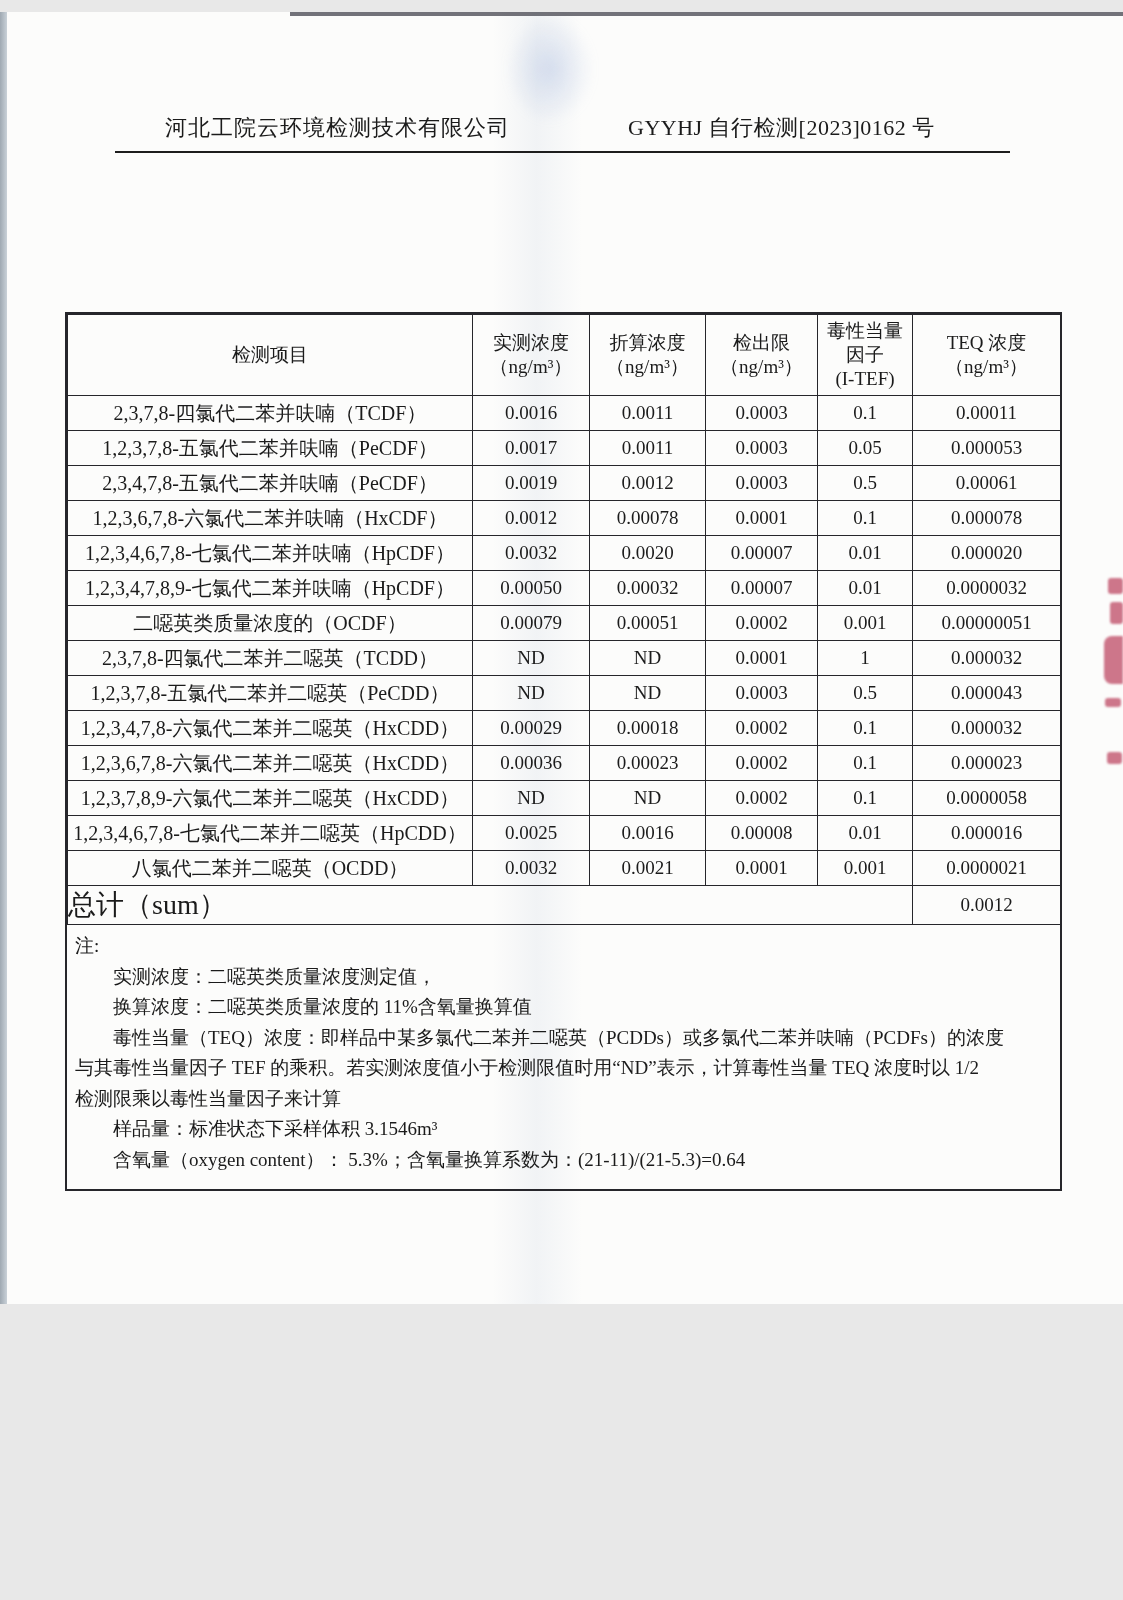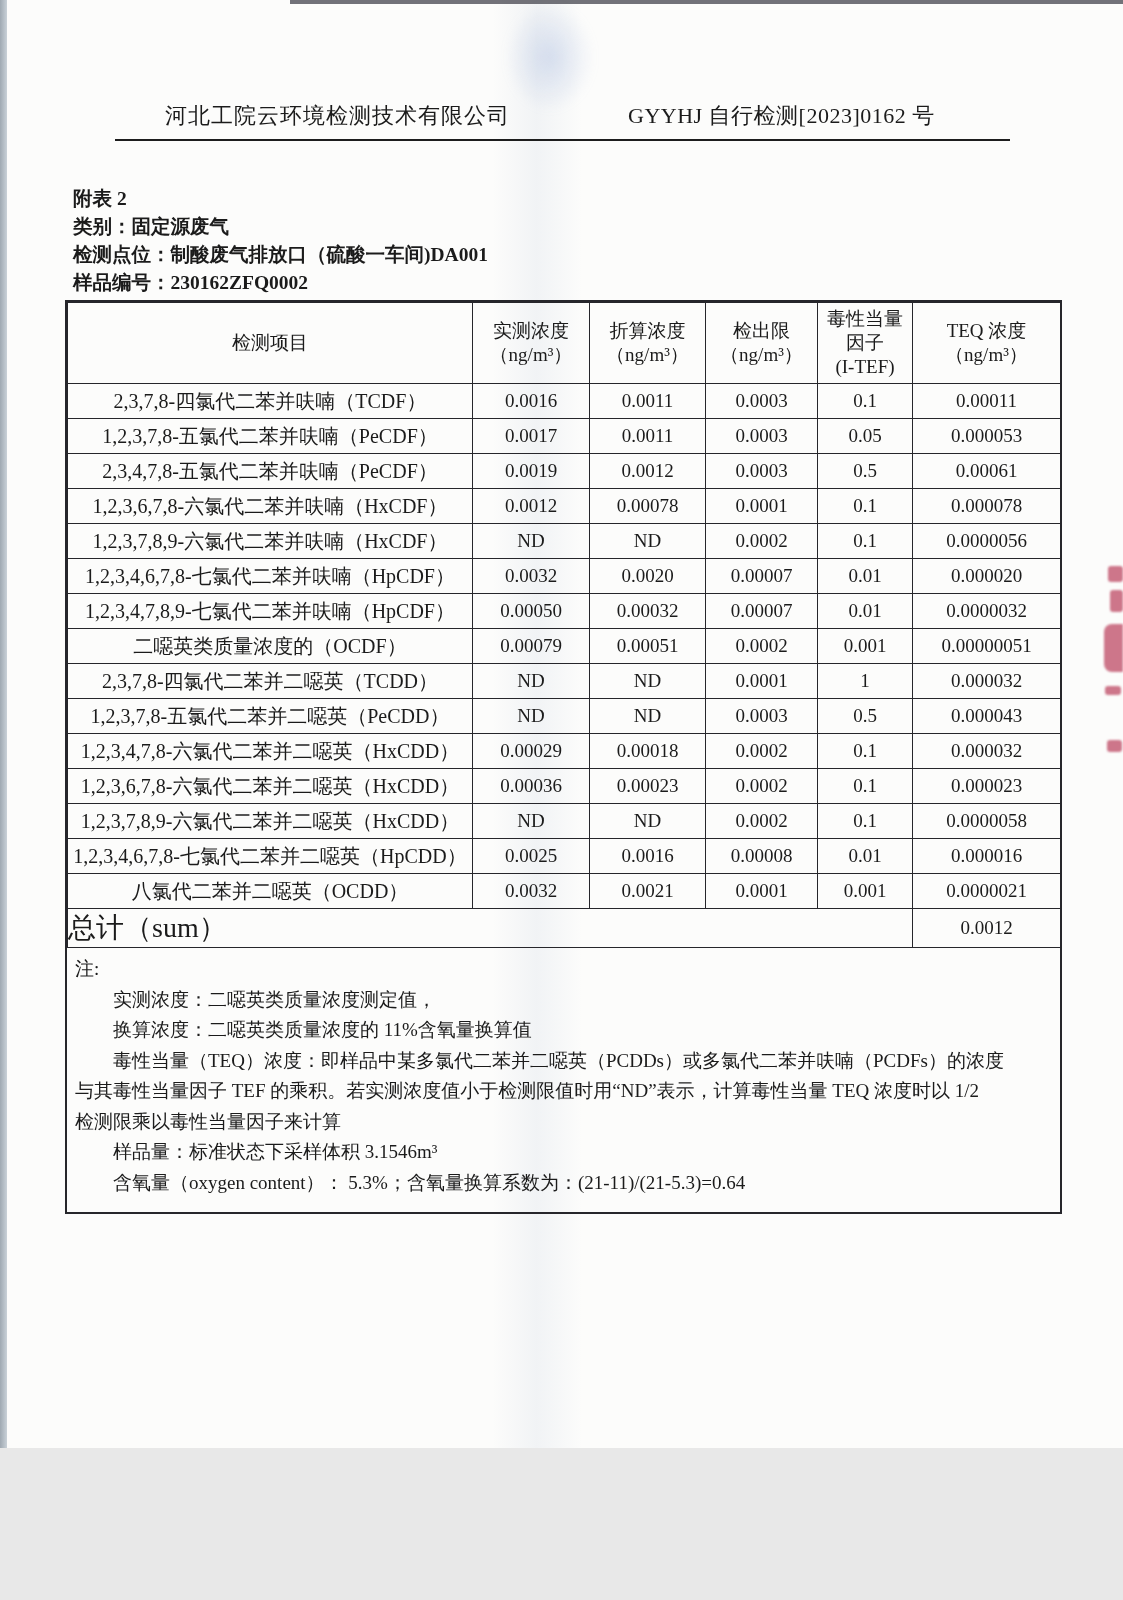--- a/index.html
+++ b/index.html
@@ -1,17 +1,17 @@
 <!DOCTYPE html>
 <html lang="zh"><head>
 <meta charset="utf-8">
 <style>
   html,body{margin:0;padding:0;background:#e8e8e8;}
   .page{
-    position:relative;width:1123px;height:1448px;margin:0 auto;
+    position:relative;width:1123px;height:1292px;margin:12px auto;
     background:#fcfcfb;overflow:hidden;
     font-family:"Liberation Serif","DejaVu Serif",serif;
     color:#1b1b1b;
   }
   
   .edge-left{position:absolute;left:0;top:0;width:7px;height:1600px;
     background:linear-gradient(90deg,#9fa9b2,#c9d1d8);}
   .edge-top{position:absolute;left:290px;top:0;width:833px;height:4px;background:#595961;opacity:.85;}
   .edge-bottom-a{position:absolute;left:57px;top:1595px;width:245px;height:2px;background:#55555c;}
   .edge-bottom-b{position:absolute;left:185px;top:1593px;width:120px;height:7px;background:#3a3a42;}
@@ -70,26 +70,20 @@
     <div class="seal f2" style="background: rgb(194, 85, 110);"></div>
     <div class="seal f3" style="background: rgb(194, 85, 110);"></div>
     <div class="seal f4" style="background: rgb(194, 85, 110);"></div>
     <div class="seal f5" style="background: rgb(194, 85, 110);"></div>
   </div>
 
   <div class="hdr-company">河北工院云环境检测技术有限公司</div>
   <div class="hdr-docno">GYYHJ 自行检测[2023]0162 号</div>
   <div class="hdr-rule"></div>
 
-  <div class="meta">
-    <div class="row">附表 2</div>
-    <div class="row">类别：固定源废气</div>
-    <div class="row">检测点位：制酸废气排放口（硫酸一车间)DA001</div>
-    <div class="row">样品编号：230162ZFQ0002</div>
-  </div>
 
   <div class="doc-box">
     <table class="results">
       <colgroup>
         <col class="c-item">
           <col class="c-meas">
           <col class="c-conv">
         <col class="c-lim">
           <col class="c-tef">
           <col class="c-teq">
@@ -149,28 +143,20 @@
           </tr>
           <tr>
             <td class="name">1,2,3,6,7,8-六氯代二苯并呋喃（HxCDF）</td>
             <td class="num">0.0012</td>
             <td class="num">0.00078</td>
             <td class="num">0.0001</td>
             <td class="num">0.1</td>
             <td class="num">0.000078</td>
           </tr>
           <tr>
-            <td class="name">1,2,3,7,8,9-六氯代二苯并呋喃（HxCDF）</td>
-            <td class="num">ND</td>
-            <td class="num">ND</td>
-            <td class="num">0.0002</td>
-            <td class="num">0.1</td>
-            <td class="num">0.0000056</td>
-          </tr>
-          <tr>
             <td class="name">1,2,3,4,6,7,8-七氯代二苯并呋喃（HpCDF）</td>
             <td class="num">0.0032</td>
             <td class="num">0.0020</td>
             <td class="num">0.00007</td>
             <td class="num">0.01</td>
             <td class="num">0.000020</td>
           </tr>
           <tr>
             <td class="name">1,2,3,4,7,8,9-七氯代二苯并呋喃（HpCDF）</td>
             <td class="num">0.00050</td>

